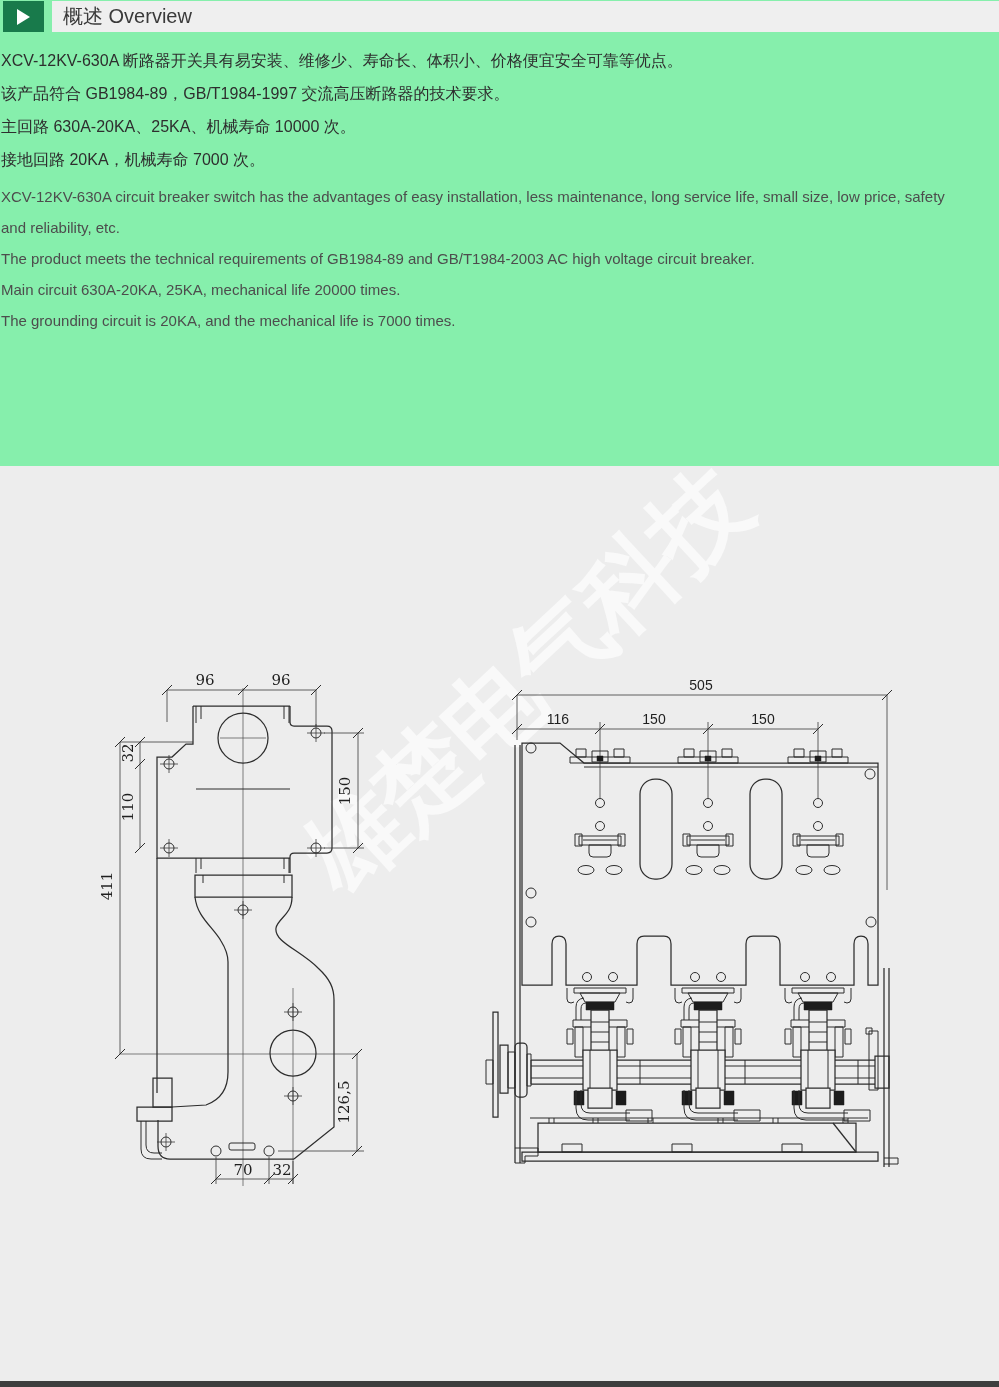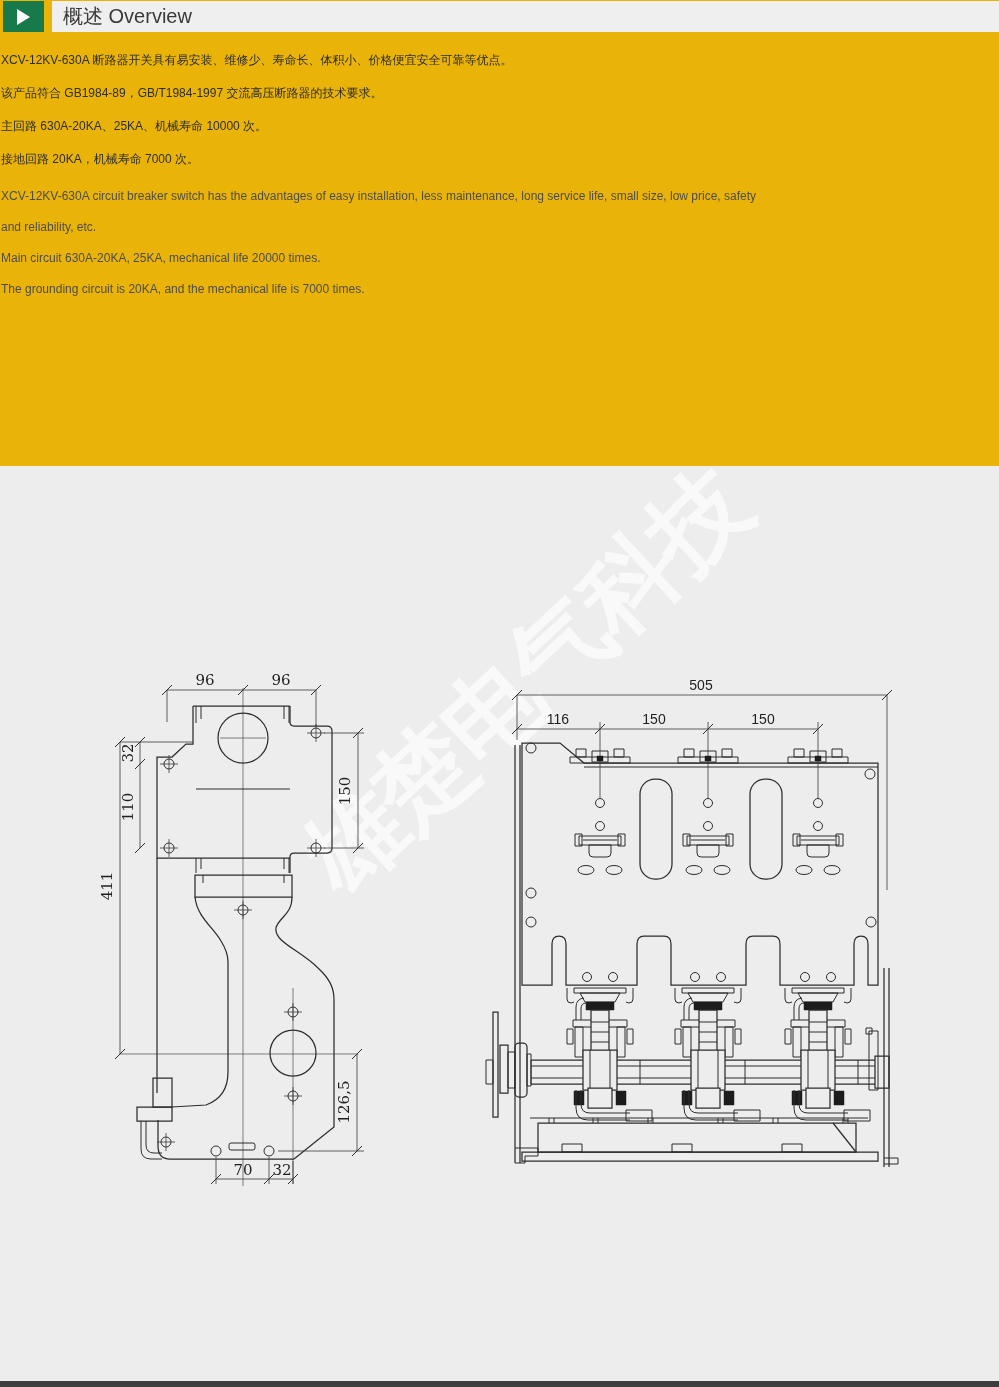--- a/index.html
+++ b/index.html
@@ -1,31 +1,31 @@
 <!DOCTYPE html>
 <html><head>
 <meta charset="utf-8">
 <style>
   html,body{margin:0;padding:0;background:#fff;}
-  #page{position:relative;width:999px;height:1387px;background:#eab308;overflow:hidden;
+  #page{position:relative;width:999px;height:1387px;background:#86efac;overflow:hidden;
         font-family:"Liberation Sans",sans-serif;}
   
   .hdr{position:absolute;left:0;width:100%;height:33px;}
   .hdr .bar{position:absolute;left:52px;right:0;top:1px;height:31px;background:#efefef;}
   .hdr .sq{position:absolute;left:3px;top:1px;width:41px;height:31px;background:#187a4b;
            display:flex;align-items:center;justify-content:center;}
   .hdr .tri{width:0;height:0;border-top:8px solid transparent;border-bottom:8px solid transparent;
             border-left:13px solid #ffffff;}
   .hdr .ttl{position:absolute;left:63px;top:1px;height:31px;line-height:31px;
             font-size:20px;color:#3a3a3a;white-space:nowrap;}
   
   .zhblock{position:absolute;left:1px;top:44px;}
-  .zhblock .ln{height:33px;line-height:33px;font-size:12px;color:#2e2e2e;white-space:nowrap;}
+  .zhblock .ln{height:33px;line-height:33px;font-size:16px;color:#2e2e2e;white-space:nowrap;}
   .enblock{position:absolute;left:1px;top:181px;}
-  .enblock .ln{height:31px;line-height:31px;font-size:12px;color:#4d4d4d;white-space:nowrap;}
+  .enblock .ln{height:31px;line-height:31px;font-size:15px;color:#4d4d4d;white-space:nowrap;}
   
   .canvas{position:absolute;left:0;top:466px;width:999px;height:915px;background:#ededed;overflow:hidden;}
   .watermark{position:absolute;left:527px;top:216px;transform:translate(-50%,-50%) rotate(-43deg);
              font-family:"DejaVu Sans",sans-serif;font-weight:bold;font-size:96px;letter-spacing:-2px;
              color:#f9f9f9;white-space:nowrap;user-select:none;}
   .footerbar{position:absolute;left:0;top:1381px;width:100%;height:6px;background:#3e3e3e;}
   svg.draw{position:absolute;left:0;top:0;}
   svg.draw *{vector-effect:non-scaling-stroke;}
   .s  {fill:none;stroke:#2d2d2d;stroke-width:1.25;}
   .s2 {fill:none;stroke:#2d2d2d;stroke-width:1;}
@@ -52,20 +52,21 @@
   <div class="zhblock">
     <div class="ln">XCV-12KV-630A 断路器开关具有易安装、维修少、寿命长、体积小、价格便宜安全可靠等优点。</div>
     <div class="ln">该产品符合 GB1984-89，GB/T1984-1997 交流高压断路器的技术要求。</div>
     <div class="ln">主回路 630A-20KA、25KA、机械寿命 10000 次。</div>
     <div class="ln">接地回路 20KA，机械寿命 7000 次。</div>
   </div>
 
   <div class="enblock">
     <div class="ln">XCV-12KV-630A circuit breaker switch has the advantages of easy installation, less maintenance, long service life, small size, low price, safety</div>
     <div class="ln">and reliability, etc.</div>
+    <div class="ln">The product meets the technical requirements of GB1984-89 and GB/T1984-2003 AC high voltage circuit breaker.</div>
     <div class="ln">Main circuit 630A-20KA, 25KA, mechanical life 20000 times.</div>
     <div class="ln">The grounding circuit is 20KA, and the mechanical life is 7000 times.</div>
   </div>
 
 
   <div class="canvas">
     <div class="watermark">雄楚电气科技</div>
 
     <svg class="draw" width="999" height="915" viewBox="0 466 999 915">
       <defs>

